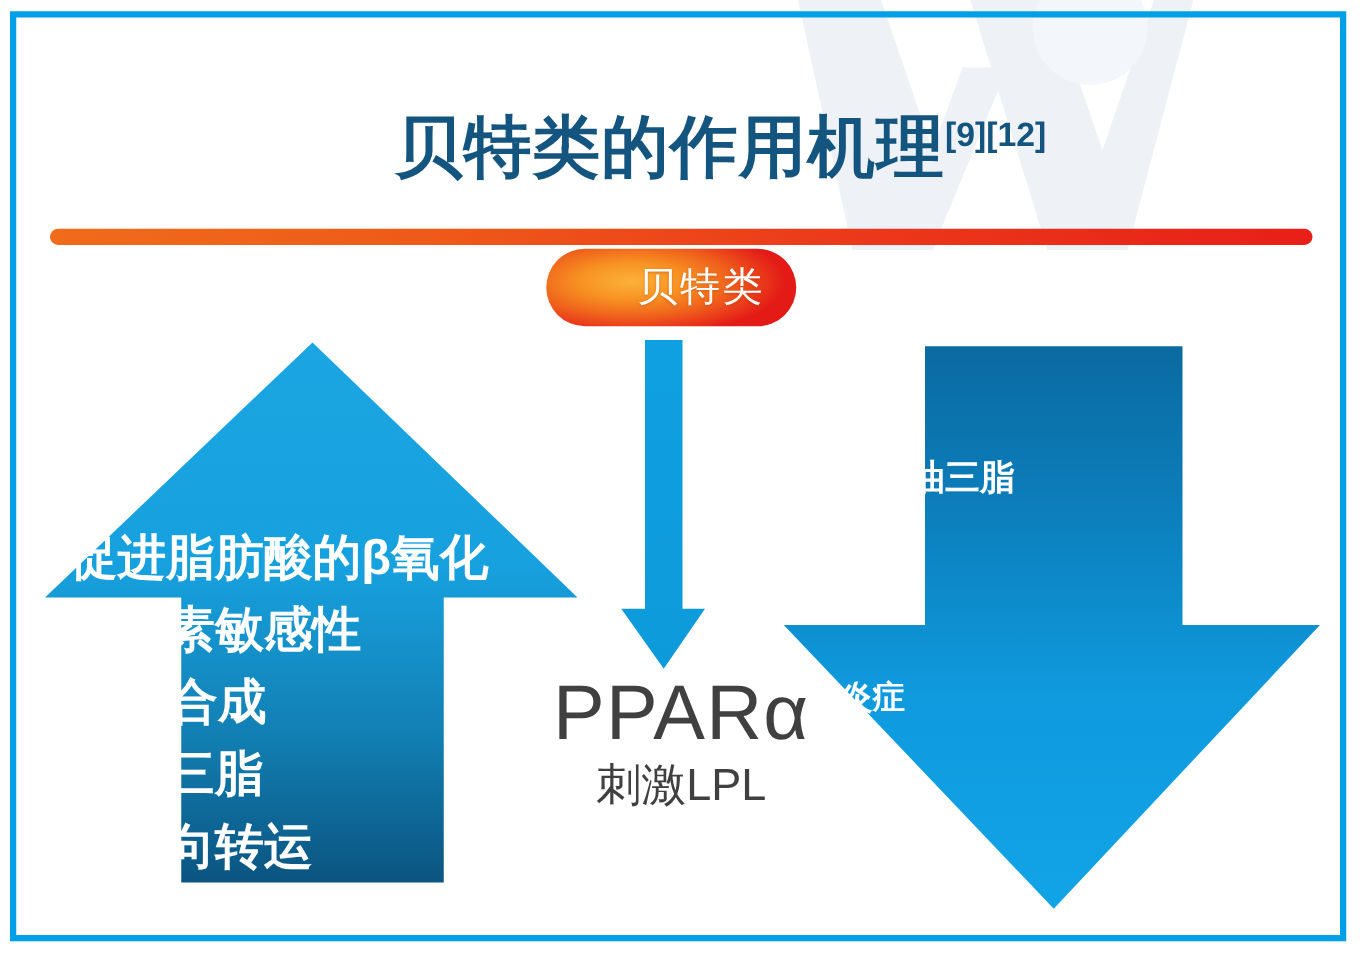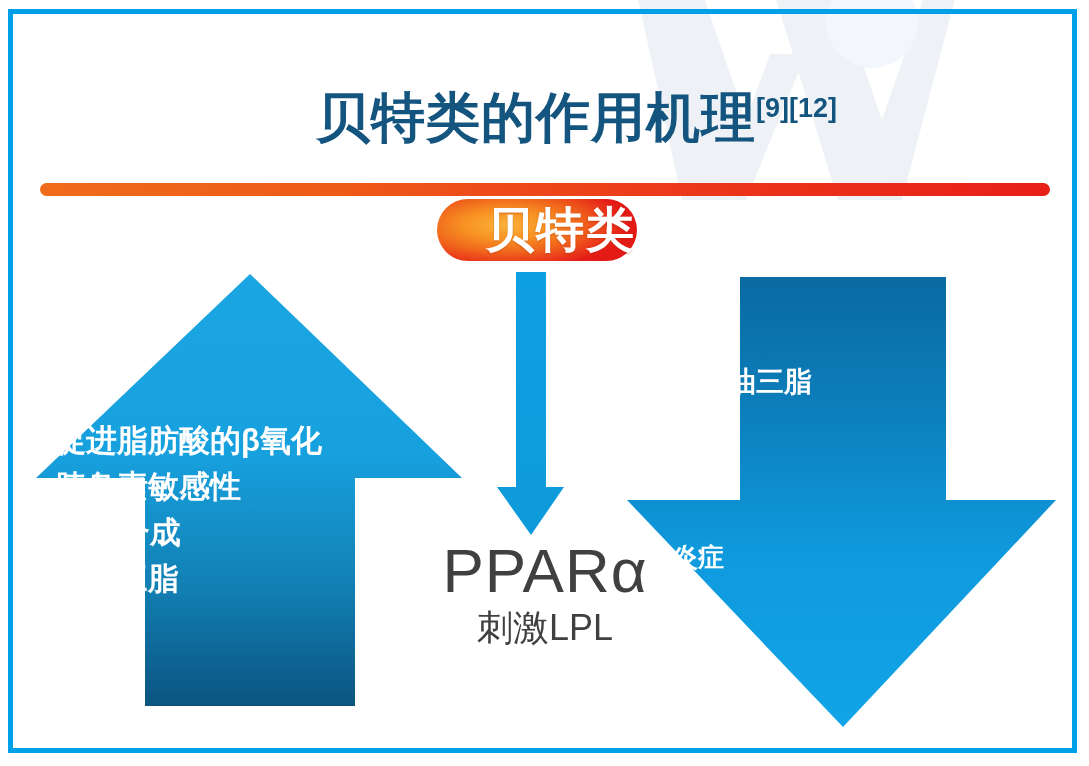--- a/index.html
+++ b/index.html
@@ -76,22 +76,22 @@
     width: 200px;
     height: 62px;
     border-radius: 31px;
     background: radial-gradient(ellipse 62% 72% at 34% 42%, #fbb23a 0%, #f79122 34%, #f0641c 62%, #e8311a 88%, #e31a16 100%);
     display: flex;
     align-items: center;
     justify-content: center;
   }
   #badge span {
     color: #ffffff;
-    font-size: 48px;
-    font-weight: bold;
+    font-size: 32px;
+    font-weight: normal;
     letter-spacing: 2px;
     text-shadow: 0 1px 2px rgba(160,40,10,.35);
     margin-left: 48px;
   }
   
   #arrows {
     position: absolute;
     left: 0;
     top: 0;
     width: 1089px;
@@ -102,21 +102,21 @@
     position: absolute;
     color: #ffffff;
     font-weight: bold;
     text-align: left;
     pointer-events: none;
   }
   #left-lines {
     left: 55px;
     top: 418px;
     width: 390px;
-    font-size: 31px;
+    font-size: 39px;
     line-height: 1.48;
   }
   #tg-label {
     left: 700px;
     top: 363px;
     width: 285px;
     font-size: 28px;
   }
   #inflam-label {
     left: 672px;
@@ -197,20 +197,21 @@
 
   <div id="badge">
     <span>贝特类</span>
   </div>
 
   <div class="arrow-text" id="left-lines">
     <div>促进脂肪酸的β氧化</div>
     <div>胰岛素敏感性</div>
     <div>HDL合成</div>
     <div>甘油三脂</div>
+    <div>的逆向转运</div>
   </div>
 
   <div class="arrow-text" id="tg-label">甘油三脂</div>
   <div class="arrow-text" id="inflam-label">炎症</div>
 
   <div id="ppar">
     <div class="big">PPARα</div>
     <div class="small">刺激LPL</div>
   </div>
 

